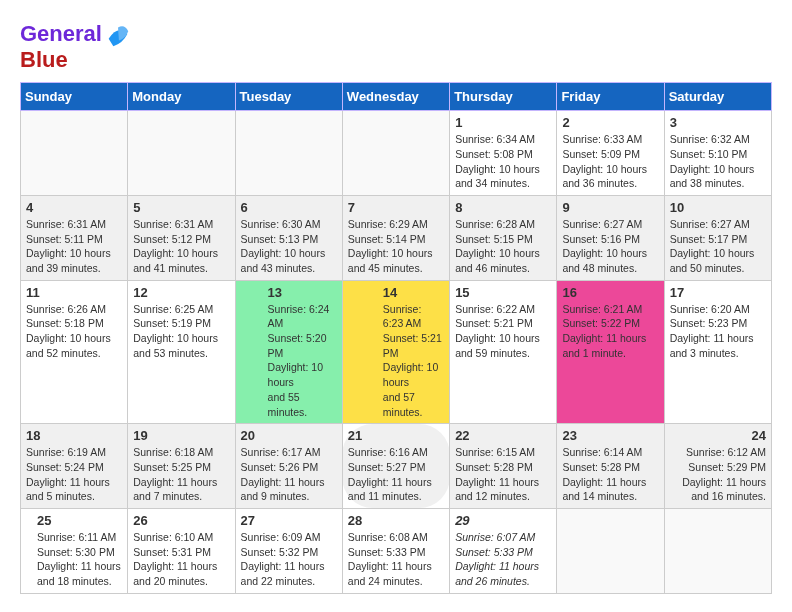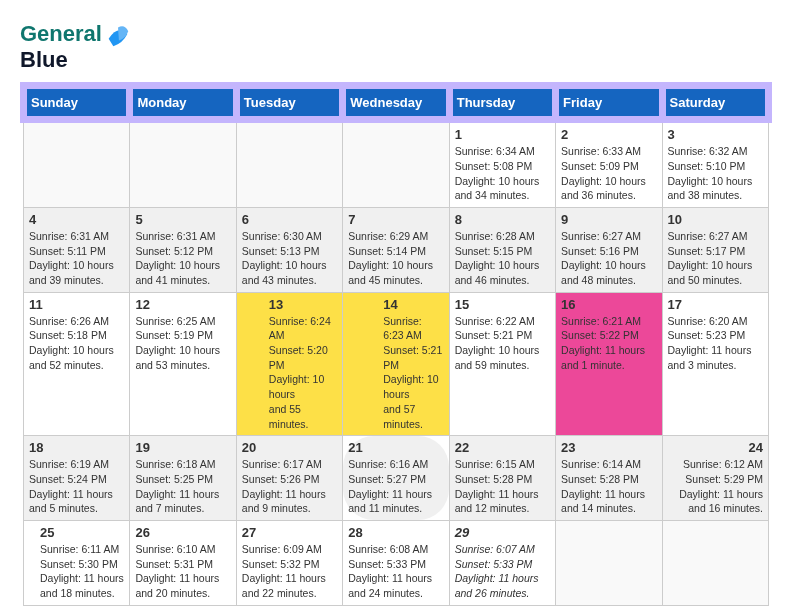--- a/index.html
+++ b/index.html
@@ -20,21 +20,21 @@
       display: flex;
       align-items: center;
     }
     .logo-text {
       font-size: 22px;
       font-weight: bold;
       color: #333;
       line-height: 1.1;
     }
     .logo-text span {
-      color: #0f766e;
+      color: #6d28d9;
     }
     .logo-icon {
       width: 28px;
       height: 28px;
       margin-left: 2px;
     }
     .title-block {
       text-align: right;
     }
     .month-title {
@@ -51,21 +51,21 @@
       border-collapse: collapse;
       font-size: 11px;
     }
     th {
       background-color: #1565C0;
       color: #fff;
       padding: 6px 4px;
       text-align: left;
       font-size: 13px;
       font-weight: bold;
-      border: 7px solid #c4b5fd;
+      border: 1px solid #c4b5fd;
     }
     td {
       border: 1px solid #ccc;
       padding: 4px 5px;
       vertical-align: top;
       width: calc(100% / 7);
       height: 80px;
     }
     td.empty {
       background: #f9f9f9;
@@ -97,21 +97,21 @@
     <div>
       <div style="display:flex;align-items:center;">
         <div class="logo-text">
           <span>General</span>
         </div>
         <svg class="logo-icon" viewBox="0 0 30 30">
           <path d="M5 20 Q15 5 25 15 Q20 25 10 28 Z" fill="#2196F3"></path>
           <path d="M15 8 Q22 4 26 12 Q23 20 16 22 Z" fill="#64B5F6"></path>
         </svg>
       </div>
-      <div class="logo-text" style="color:#0f172a;font-size:22px;font-weight:bold;">Blue</div>
+      <div class="logo-text" style="color:#b91c1c;font-size:22px;font-weight:bold;">Blue</div>
     </div>
   </div>
   <div class="title-block">
     <div class="month-title"></div>
     <div class="location"></div>
   </div>
 </div>
 
 <table>
   <thead>
@@ -176,21 +176,21 @@
       </tr>
       <tr>
         <td style="background-color: rgb(255, 255, 255);">
           <div class="day-num">11</div>
           <div class="day-info">Sunrise: 6:26 AM<br>Sunset: 5:18 PM<br>Daylight: 10 hours<br>and 52 minutes.</div>
         </td>
         <td style="background-color: rgb(255, 255, 255);">
           <div class="day-num">12</div>
           <div class="day-info">Sunrise: 6:25 AM<br>Sunset: 5:19 PM<br>Daylight: 10 hours<br>and 53 minutes.</div>
         </td>
-        <td style="background-color: #fde047; padding-left: 32px;">
+        <td style="background-color: #86efac; padding-left: 32px;">
           <div class="day-num">13</div>
           <div class="day-info">Sunrise: 6:24 AM<br>Sunset: 5:20 PM<br>Daylight: 10 hours<br>and 55 minutes.</div>
         </td>
         <td style="background-color: #fde047; padding-left: 40px;">
           <div class="day-num">14</div>
           <div class="day-info">Sunrise: 6:23 AM<br>Sunset: 5:21 PM<br>Daylight: 10 hours<br>and 57 minutes.</div>
         </td>
         <td style="background-color: rgb(255, 255, 255);">
           <div class="day-num">15</div>
           <div class="day-info">Sunrise: 6:22 AM<br>Sunset: 5:21 PM<br>Daylight: 10 hours<br>and 59 minutes.</div>

